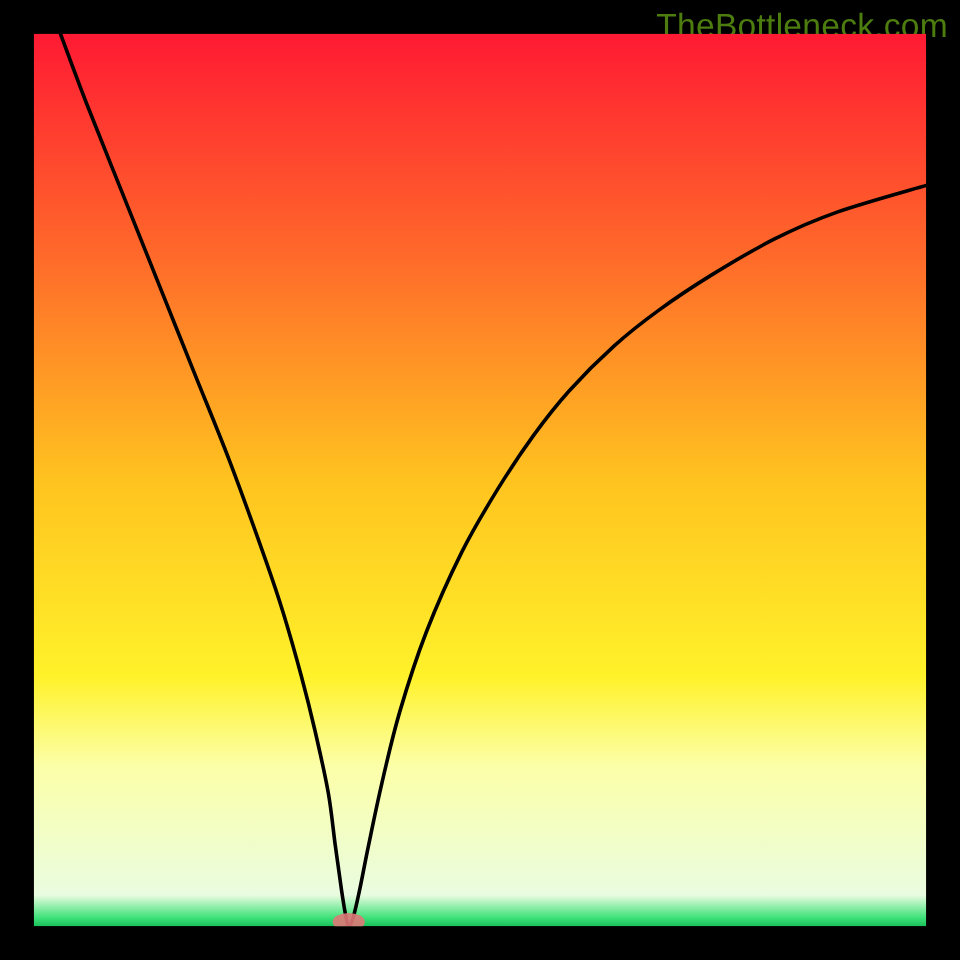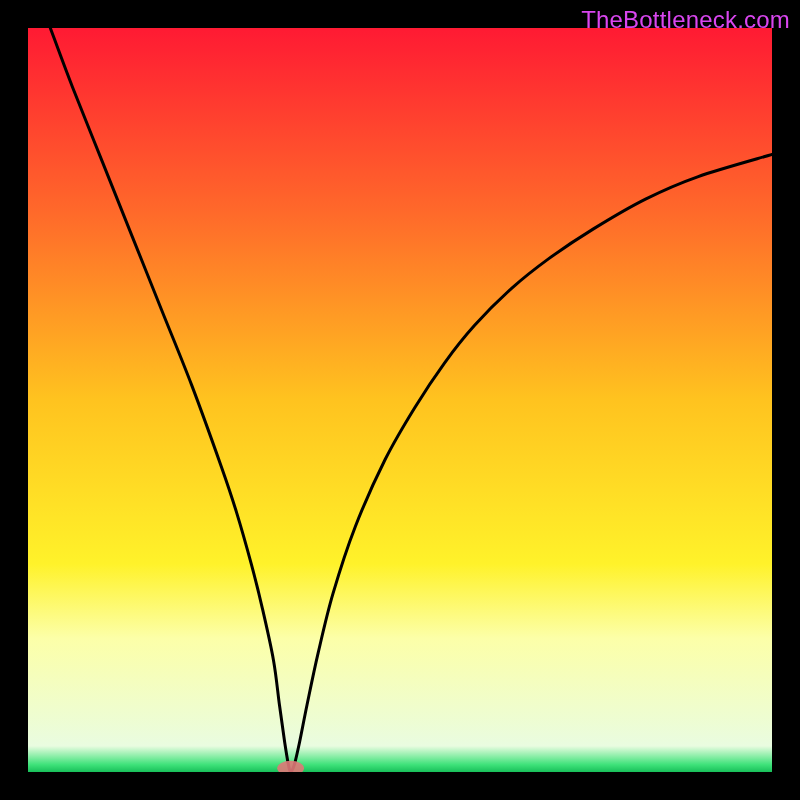--- a/index.html
+++ b/index.html
@@ -22,22 +22,22 @@
     left: 28px;
     top: 28px;
     width: 744px;
     height: 744px;
     overflow: hidden;
   }
   .watermark {
     position: absolute;
     top: 6px;
     right: 10px;
-    color: #d946ef;
-    font-size: 24px;
+    color: #4d7c0f;
+    font-size: 28px;
     letter-spacing: 0.2px;
     font-weight: 500;
     user-select: none;
   }
   svg { display: block; }
 </style>
 </head>
 <body>
 
 <div class="frame">

